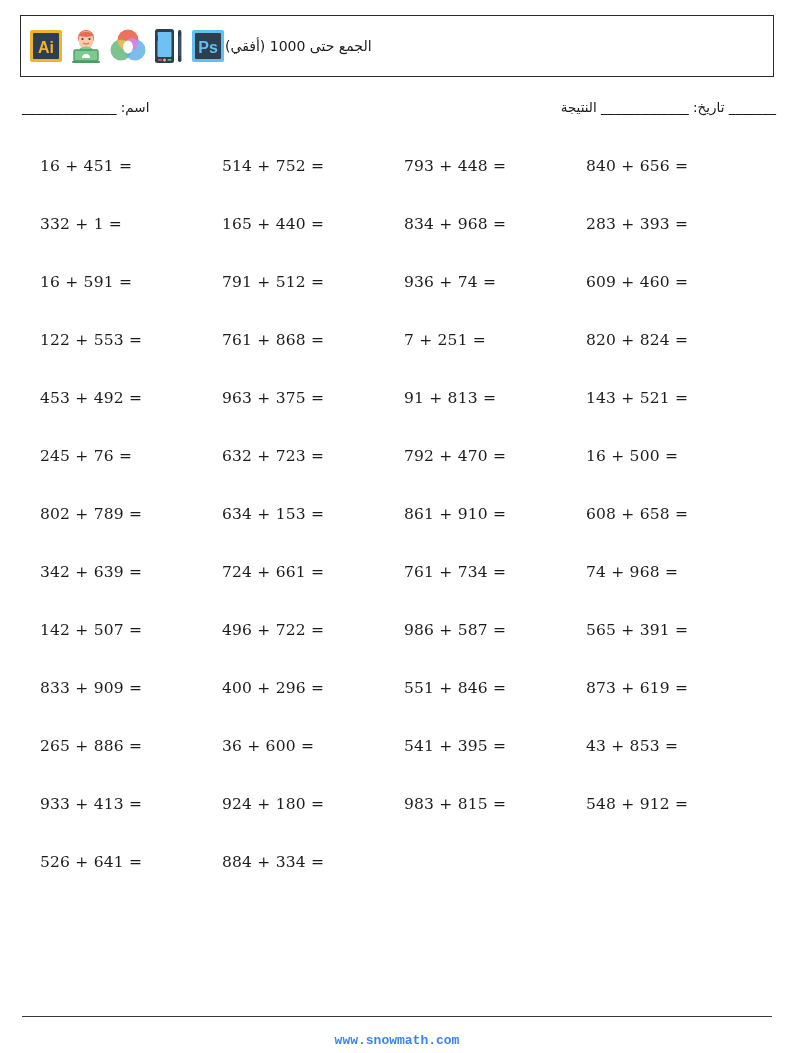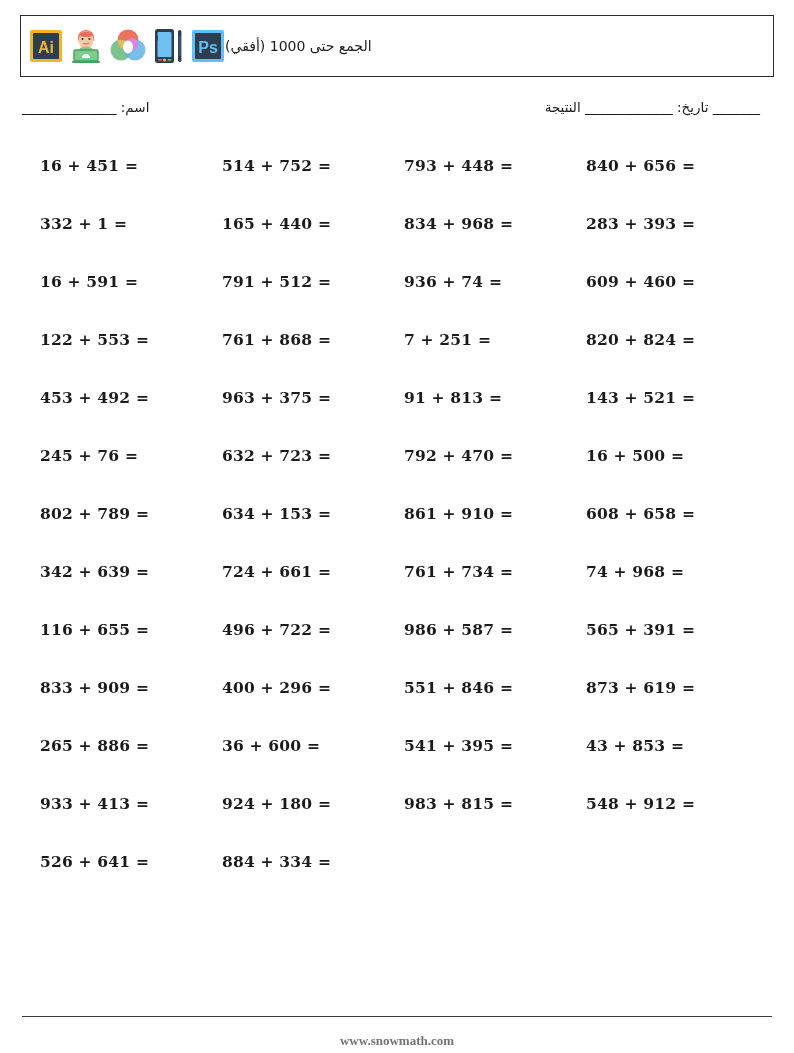--- a/index.html
+++ b/index.html
@@ -50,21 +50,21 @@
     font-size: 14px;
     color: #1a1a1a;
     direction: rtl;
     unicode-bidi: isolate;
     white-space: nowrap;
     padding-right: 4px;
   }
 
   
   .meta-row {
-    margin: 22px 28px 0 22px;
+    margin: 22px 12px 0 22px;
     display: flex;
     align-items: baseline;
     justify-content: space-between;
     font-size: 13.5px;
     font-family: "DejaVu Sans", "Liberation Sans", sans-serif;
     color: #1a1a1a;
   }
   .meta-left {
     direction: rtl;
     unicode-bidi: isolate;
@@ -79,21 +79,20 @@
   .rule-short { letter-spacing: -1px; }
 
   
   .problems {
     margin: 22px 0 0 0;
     padding: 0 26px 0 40px;
     display: grid;
     grid-template-columns: repeat(4, 1fr);
     row-gap: 0px;
     column-gap: 0px;
-    font-weight: bold;
   }
   .cell {
     height: 58px;
     line-height: 58px;
     font-family: "DejaVu Serif", "Liberation Serif", serif;
     font-size: 15.5px;
     color: #1b1b1b;
     white-space: nowrap;
     letter-spacing: 0.2px;
   }
@@ -107,24 +106,24 @@
     bottom: 0;
     height: 52px;
   }
   .footer-rule {
     margin: 0 22px;
     border-top: 1px solid #3a3a3a;
   }
   .footer-text {
     text-align: center;
     margin-top: 16px;
-    font-family: Liberation Serif, serif;
+    font-family: Liberation Mono, monospace;
     font-size: 13px;
     font-weight: bold;
-    color: #737373;
+    color: #3b82f6;
   }
 </style>
 </head>
 <body>
 
 <div class="page">
 
   <div class="header-box">
 
     <div class="icon-strip">
@@ -242,21 +241,21 @@
     <div class="cell">802 + 789 =</div>
     <div class="cell">634 + 153 =</div>
     <div class="cell">861 + 910 =</div>
     <div class="cell">608 + 658 =</div>
 
     <div class="cell">342 + 639 =</div>
     <div class="cell">724 + 661 =</div>
     <div class="cell">761 + 734 =</div>
     <div class="cell">74 + 968 =</div>
 
-    <div class="cell">116 + 655 =</div>
+    <div class="cell">142 + 507 =</div>
     <div class="cell">496 + 722 =</div>
     <div class="cell">986 + 587 =</div>
     <div class="cell">565 + 391 =</div>
 
     <div class="cell">833 + 909 =</div>
     <div class="cell">400 + 296 =</div>
     <div class="cell">551 + 846 =</div>
     <div class="cell">873 + 619 =</div>
 
     <div class="cell">265 + 886 =</div>

